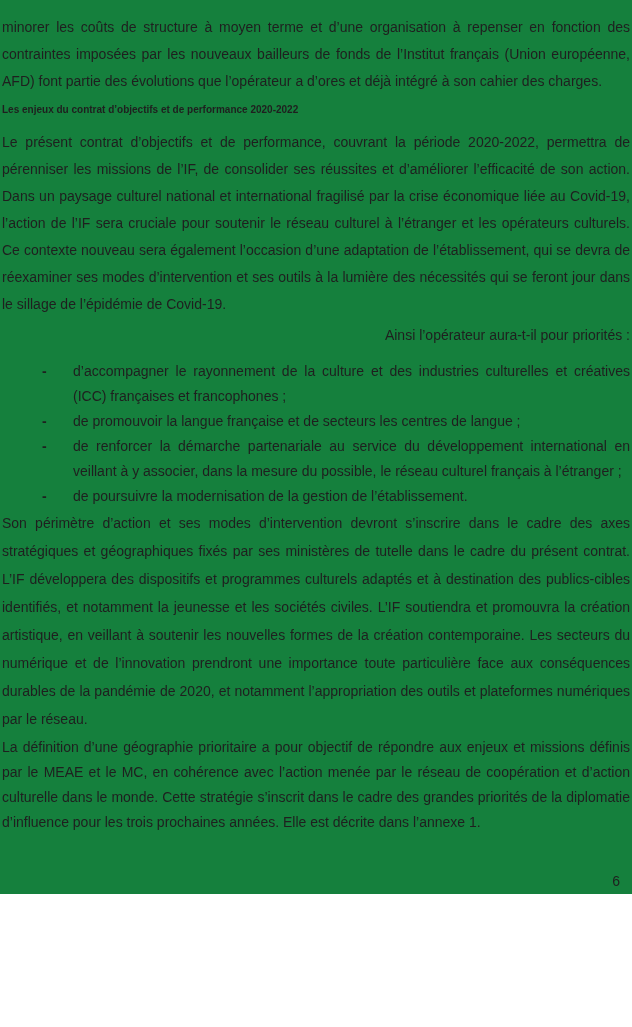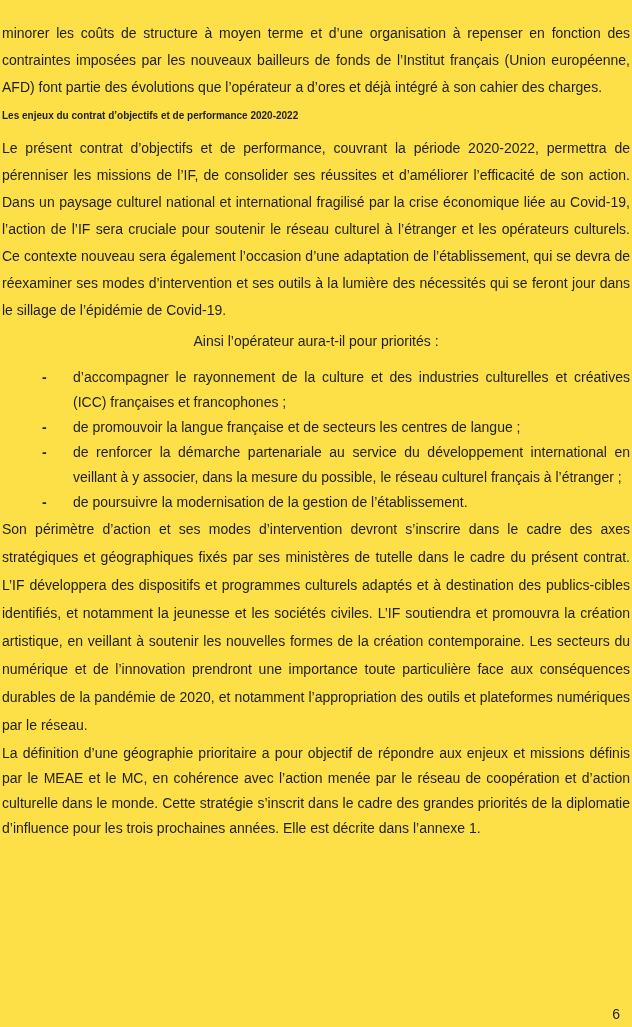--- a/index.html
+++ b/index.html
@@ -4,48 +4,48 @@
 <title>Document</title>
 <style>
   html, body {
     margin: 0;
     padding: 0;
     background: #ffffff;
   }
   .page {
     position: relative;
     width: 632px;
-    height: 1027px;
+    height: 894px;
     box-sizing: border-box;
-    background: #fde047;
+    background: #15803d;
     color: #1f1f1f;
     font-family: "Liberation Sans", sans-serif;
     font-size: 14px;
-    padding: 20px 2px 0 2px;
+    padding: 14px 2px 0 2px;
     overflow: hidden;
   }
   .para {
     margin: 0;
     text-align: justify;
     line-height: 27px;
   }
   .p-intro { margin-bottom: 2px; }
   .h-section {
     font-size: 10px;
     font-weight: bold;
     line-height: 26px;
     margin: 0;
     text-align: left;
   }
   .h-enjeux { margin-bottom: 6px; }
   .p-enjeux { margin-bottom: 4px; }
   .p-ainsi {
     line-height: 26px;
     margin-bottom: 11px;
-    text-align: center;
+    text-align: right;
   }
   .priorities {
     list-style: none;
     margin: 0;
     padding: 0;
     line-height: 25px;
   }
   .priorities li {
     position: relative;
     padding-left: 71px;

